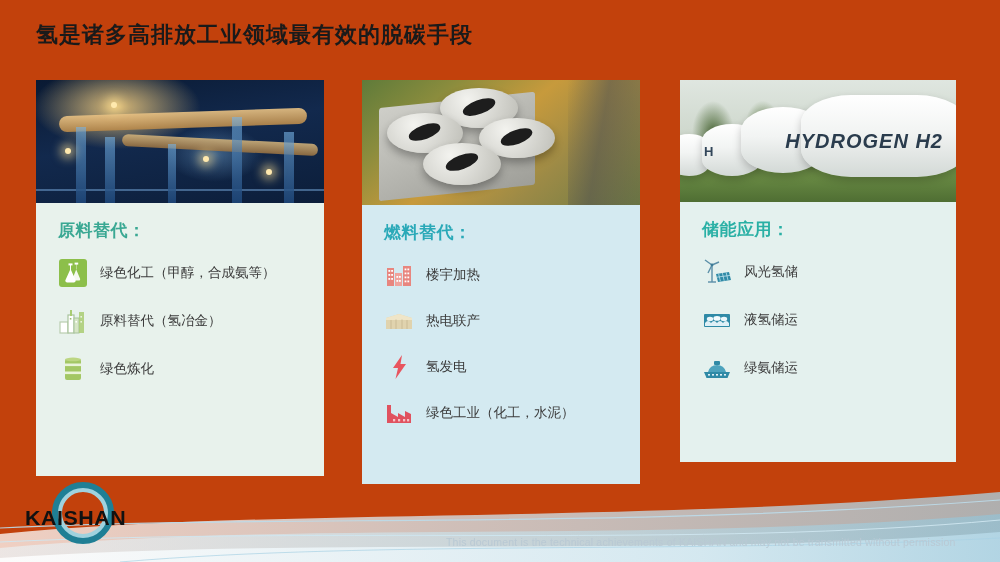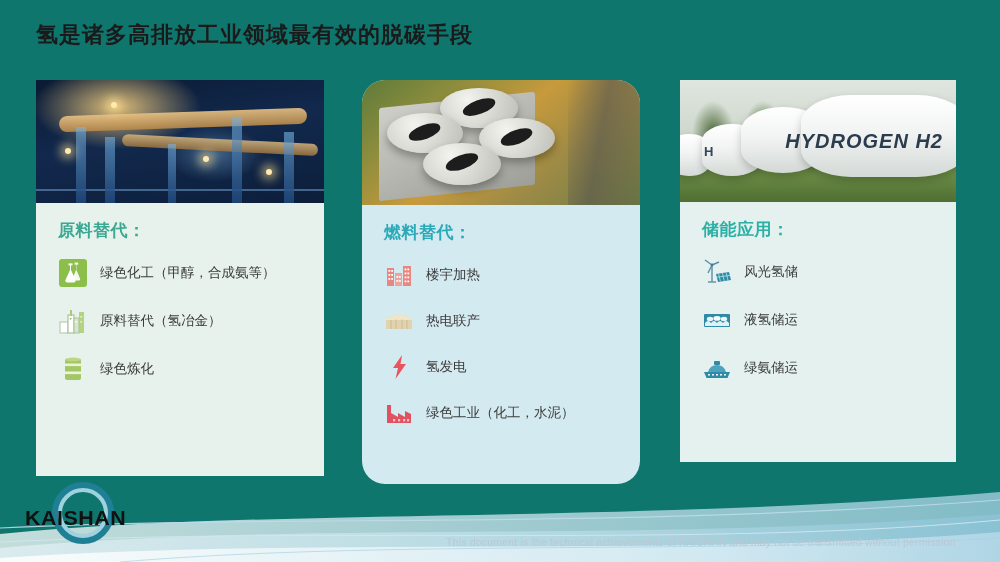--- a/index.html
+++ b/index.html
@@ -2,33 +2,33 @@
 <html><head>
 <meta charset="utf-8">
 <style>
   * { box-sizing: border-box; margin: 0; padding: 0; }
   html, body {
     width: 1000px; height: 562px;
     font-family: "Liberation Sans", "DejaVu Sans", sans-serif;
     background: #ffffff;
     overflow: hidden;
   }
-  .slide { position: relative; width: 1000px; height: 562px; background: #0f766e; }
+  .slide { position: relative; width: 1000px; height: 562px; background: #c2410c; }
 
   
   .title {
     position: absolute; left: 36px; top: 20px;
     font-size: 22px; font-weight: bold; color: #1a1a1a;
     letter-spacing: 1px; white-space: nowrap;
   }
 
   
   .card { position: absolute; overflow: hidden; }
   .card-1 { left: 36px;  top: 80px; width: 288px; height: 396px; background: #e8f2ec; }
-  .card-2 { left: 362px; top: 80px; width: 278px; height: 404px; background: #d4eaf1; border-radius: 23px; }
+  .card-2 { left: 362px; top: 80px; width: 278px; height: 404px; background: #d4eaf1; }
   .card-3 { left: 680px; top: 80px; width: 276px; height: 382px; background: #e4f1ee; }
 
   .photo { position: relative; width: 100%; height: 123px; overflow: hidden; }
   .card-2 .photo { height: 125px; }
   .card-3 .photo { height: 122px; }
 
   
   .ph1 { background:
       radial-gradient(ellipse 120px 60px at 28% 22%, rgba(255,214,130,.85), rgba(255,190,90,0) 70%),
       radial-gradient(ellipse 70px 40px at 62% 60%, rgba(150,210,255,.35), rgba(0,0,0,0) 70%),

